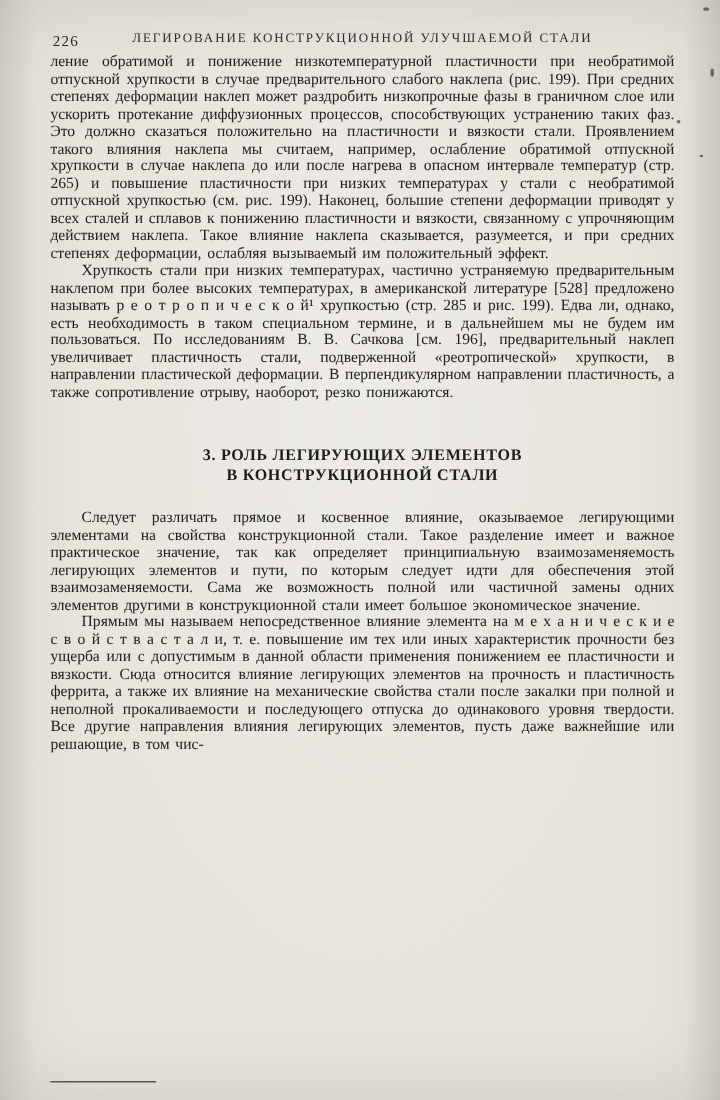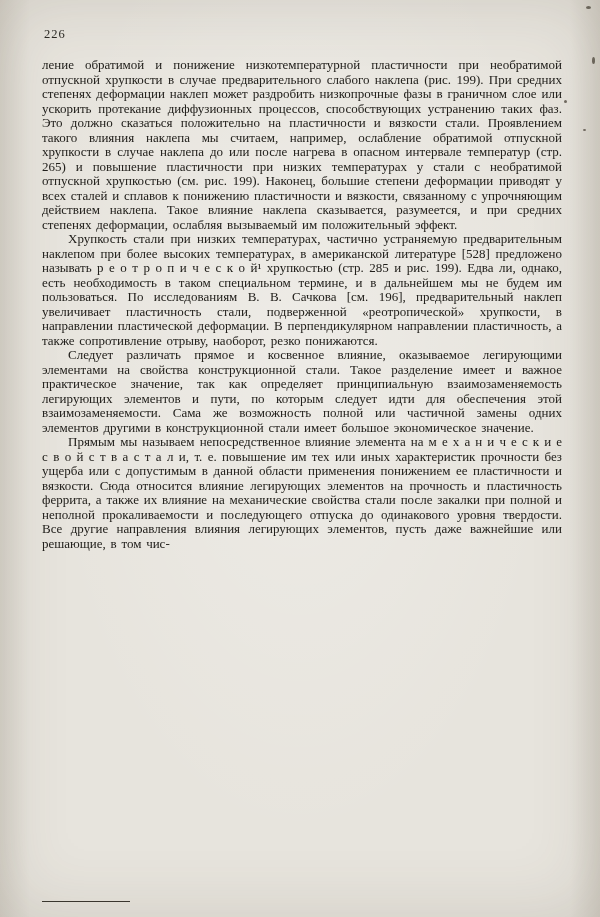--- a/index.html
+++ b/index.html
@@ -13,21 +13,21 @@
     background:
       radial-gradient(ellipse at 50% 38%, rgba(255,255,255,0.28), rgba(0,0,0,0) 62%),
       linear-gradient(90deg, rgba(110,100,80,0.12), rgba(0,0,0,0) 5%, rgba(0,0,0,0) 95%, rgba(110,100,80,0.14)),
       #e7e4dd;
     box-shadow: inset 0 0 70px rgba(80,70,50,0.16);
     padding: 26px 38px 0 42px;
     color: #22201c;
     font-family: "Liberation Serif", "DejaVu Serif", serif;
   }
 
-  .running-head { position: relative; height: 18px; margin-bottom: 14px; }
+  .running-head { position: relative; height: 18px; }
   .page-num {
     position: absolute; left: 2px; top: 1px;
     font-size: 12.5px; letter-spacing: 1px; color: #2a2823;
   }
   .head-title {
     display: block; text-align: center;
     font-size: 10.8px; letter-spacing: 1.6px; color: #2c2a25;
     white-space: nowrap;
   }
 
@@ -68,27 +68,32 @@
   .speck3 { right: 33px; top: 100px; width: 3px; height: 3px; }
   .speck4 { right: 14px; top: 129px; width: 3px; height: 2px; }
 </style>
 </head>
 <body>
 
 <div class="page">
 
   <div class="running-head">
     <span class="page-num">226</span>
+    <span class="head-title">ЛЕГИРОВАНИЕ КОНСТРУКЦИОННОЙ УЛУЧШАЕМОЙ СТАЛИ</span>
   </div>
 
   <div class="body-text">
     <p class="para continuation">ление обратимой и понижение низкотемпературной пластичности при необратимой отпускной хрупкости в случае предварительного слабого наклепа (рис. 199). При средних степенях деформации наклеп может раздробить низкопрочные фазы в граничном слое или ускорить протекание диффузионных процессов, способствующих устранению таких фаз. Это должно сказаться положительно на пластичности и вязкости стали. Проявлением такого влияния наклепа мы считаем, например, ослабление обратимой отпускной хрупкости в случае наклепа до или после нагрева в опасном интервале температур (стр. 265) и повышение пластичности при низких температурах у стали с необратимой отпускной хрупкостью (см. рис. 199). Наконец, большие степени деформации приводят у всех сталей и сплавов к понижению пластичности и вязкости, связанному с упрочняющим действием наклепа. Такое влияние наклепа сказывается, разумеется, и при средних степенях деформации, ослабляя вызываемый им положительный эффект.</p>
     <p class="para">Хрупкость стали при низких температурах, частично устраняемую предварительным наклепом при более высоких температурах, в американской литературе [528] предложено называть р е о т р о п и ч е с к о й¹ хрупкостью (стр. 285 и рис. 199). Едва ли, однако, есть необходимость в таком специальном термине, и в дальнейшем мы не будем им пользоваться. По исследованиям В. В. Сачкова [см. 196], предварительный наклеп увеличивает пластичность стали, подверженной «реотропической» хрупкости, в направлении пластической деформации. В перпендикулярном направлении пластичность, а также сопротивление отрыву, наоборот, резко понижаются.</p>
   </div>
 
+  <h2 class="section-heading">
+    <span>3. РОЛЬ ЛЕГИРУЮЩИХ ЭЛЕМЕНТОВ</span><br>
+    <span>В КОНСТРУКЦИОННОЙ СТАЛИ</span>
+  </h2>
 
   <div class="body-text">
     <p class="para">Следует различать прямое и косвенное влияние, оказываемое легирующими элементами на свойства конструкционной стали. Такое разделение имеет и важное практическое значение, так как определяет принципиальную взаимозаменяемость легирующих элементов и пути, по которым следует идти для обеспечения этой взаимозаменяемости. Сама же возможность полной или частичной замены одних элементов другими в конструкционной стали имеет большое экономическое значение.</p>
     <p class="para">Прямым мы называем непосредственное влияние элемента на м е х а н и ч е с к и е  с в о й с т в а  с т а л и, т. е. повышение им тех или иных характеристик прочности без ущерба или с допустимым в данной области применения понижением ее пластичности и вязкости. Сюда относится влияние легирующих элементов на прочность и пластичность феррита, а также их влияние на механические свойства стали после закалки при полной и неполной прокаливаемости и последующего отпуска до одинакового уровня твердости. Все другие направления влияния легирующих элементов, пусть даже важнейшие или решающие, в том чис-</p>
   </div>
 
   <div class="footnote-block">
     <div class="footnote-rule"></div>
   </div>
 

